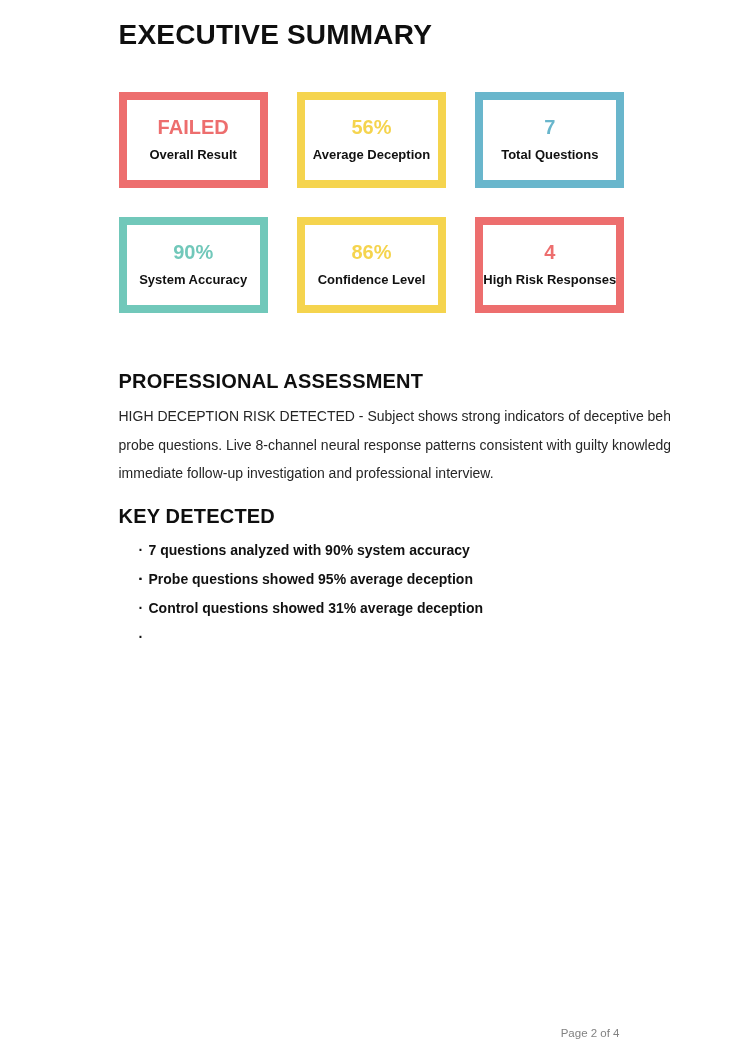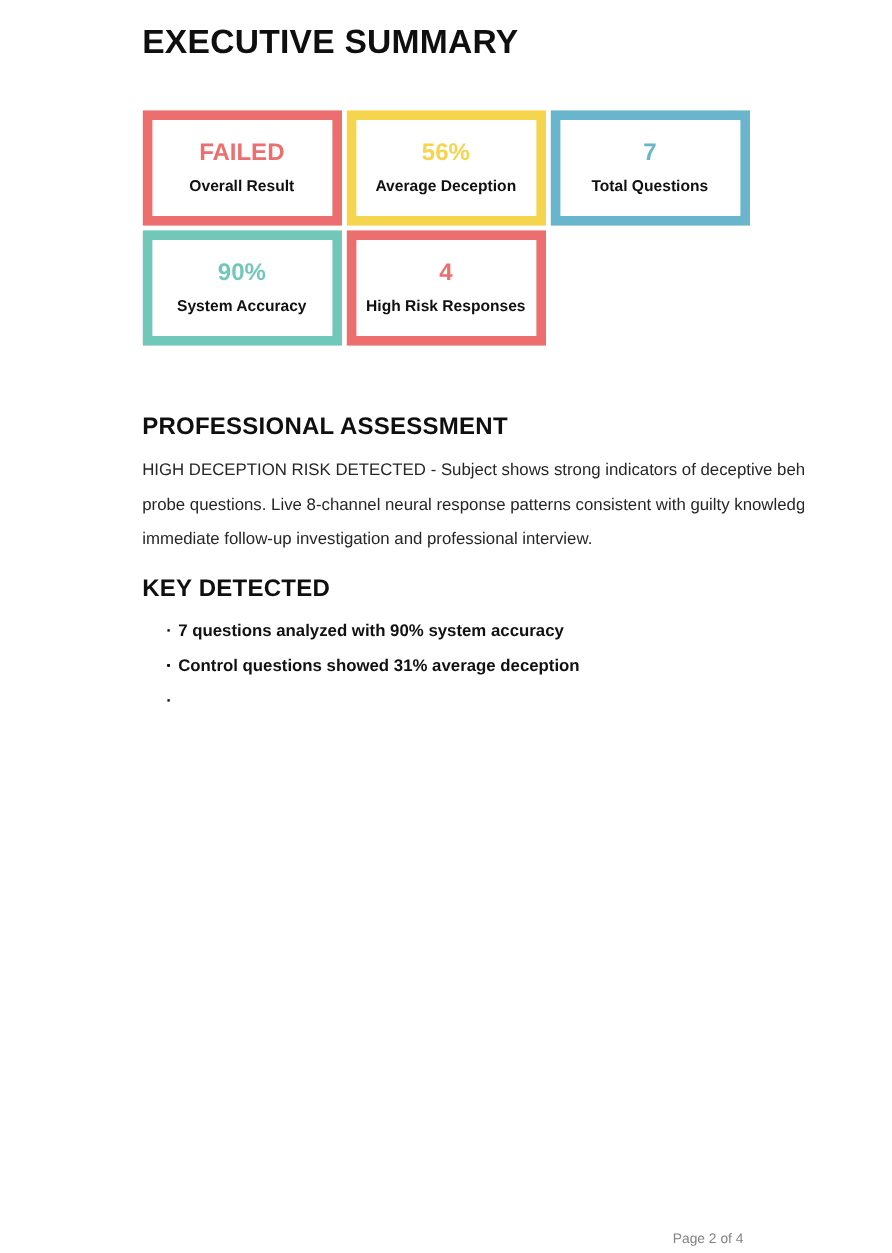--- a/index.html
+++ b/index.html
@@ -26,21 +26,21 @@
     line-height: 34px;
     font-weight: bold;
     letter-spacing: 0.2px;
     color: #0f0f0f;
   }
   
   .cards {
     margin-top: 40px;
     display: grid;
     grid-template-columns: repeat(3, 1fr);
-    gap: 4px;
+    gap: 29px;
   }
   .card {
     box-sizing: border-box;
     height: 96px;
     background: #ffffff;
     border: 8px solid #cccccc;
     display: flex;
     flex-direction: column;
     align-items: center;
     justify-content: center;
@@ -132,40 +132,45 @@
       <div class="card-label">Average Deception</div>
     </div>
     <div class="card" data-color="blue">
       <div class="card-value">7</div>
       <div class="card-label">Total Questions</div>
     </div>
     <div class="card" data-color="teal">
       <div class="card-value">90%</div>
       <div class="card-label">System Accuracy</div>
     </div>
+    <div class="card" data-color="yellow">
+      <div class="card-value">86%</div>
+      <div class="card-label">Confidence Level</div>
+    </div>
     <div class="card" data-color="red">
       <div class="card-value">4</div>
       <div class="card-label">High Risk Responses</div>
     </div>
   </div>
 
   <h2 class="section-heading heading-assessment">PROFESSIONAL ASSESSMENT</h2>
   <p class="assessment-text">HIGH DECEPTION RISK DETECTED - Subject shows strong indicators of deceptive behavior across probe questions. Live 8-channel neural response patterns consistent with guilty knowledge. Recommend immediate follow-up investigation and professional interview.</p>
 
   <h2 class="section-heading heading-findings">KEY DETECTED</h2>
   <ul class="findings-list">
     <li>
       <span class="bullet-dot">·</span>
       <span>7 questions analyzed with 90% system accuracy</span>
     </li>
     <li>
       <span class="bullet-dot">·</span>
     </li>
     <li>
       <span class="bullet-dot">·</span>
+      <span>Probe questions showed 95% average deception</span>
     </li>
     <li>
       <span class="bullet-dot">·</span>
       <span>Control questions showed 31% average deception</span>
     </li>
     <li>
       <span class="bullet-dot">·</span>
     </li>
   </ul>
 

